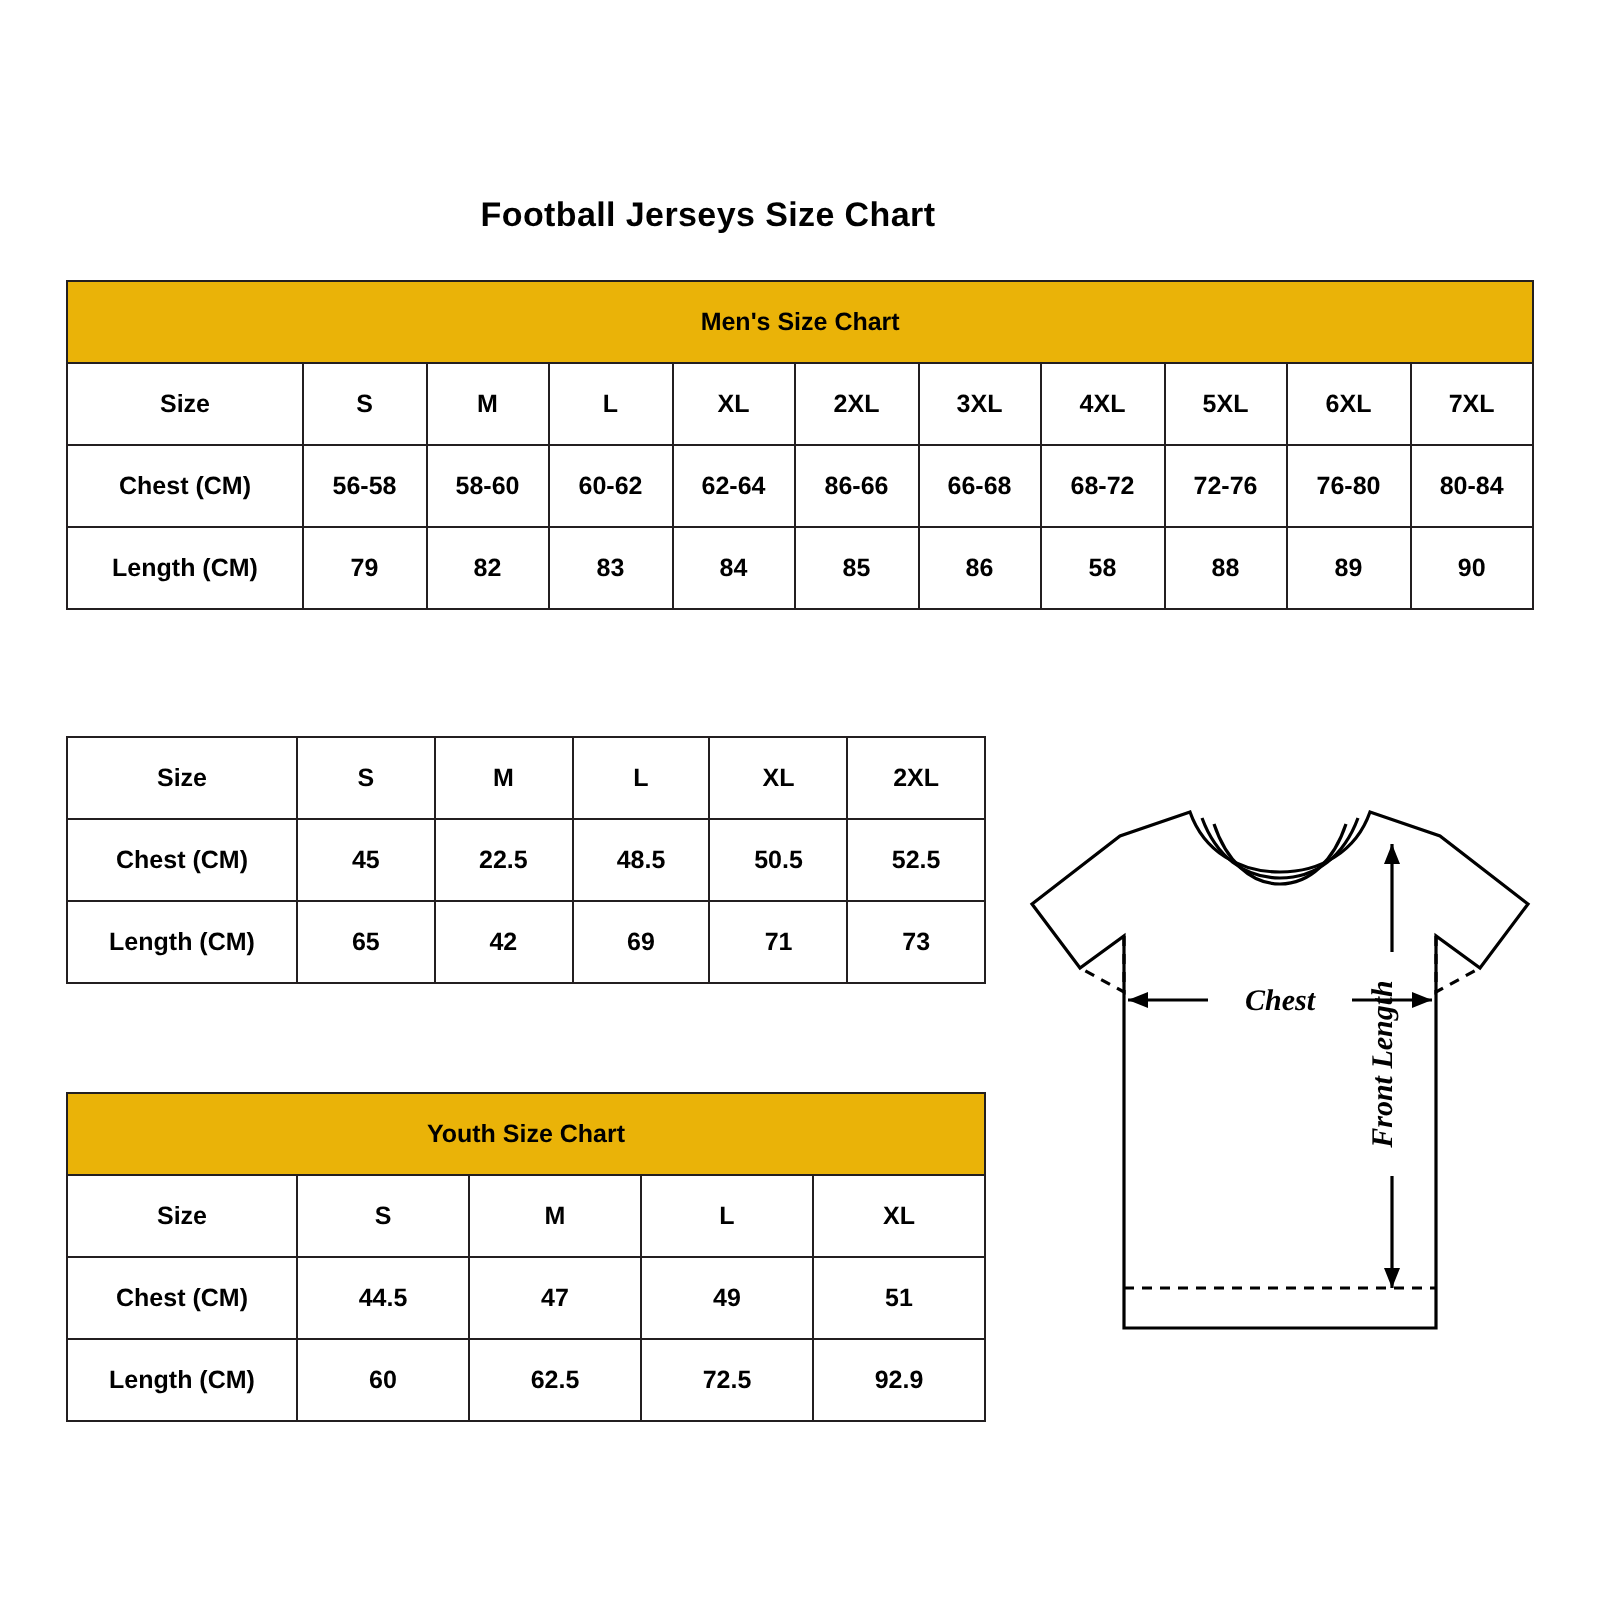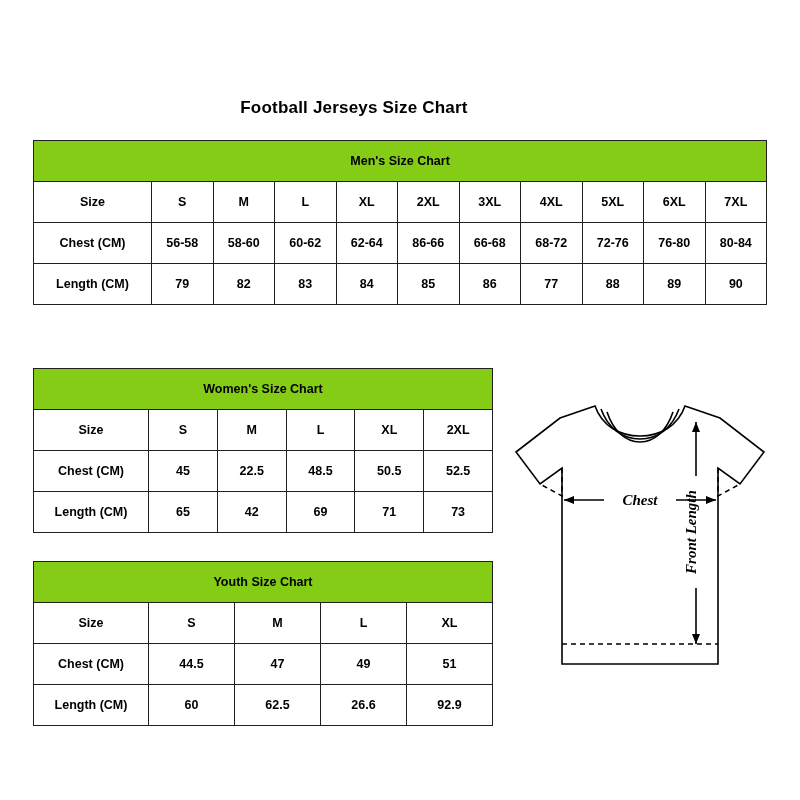--- a/index.html
+++ b/index.html
@@ -36,21 +36,21 @@
     border: 1px solid #231f20;
     text-align: center;
     vertical-align: middle;
     font-size: 12.5px;
     font-weight: bold;
     padding: 0;
     height: 40px;
     color: #000000;
   }
   .table-header-cell {
-    background: #84cc16;
+    background: #eab308;
     font-size: 14px;
     font-weight: bold;
     height: 40px;
     border: 1px solid #231f20;
   }
   .row-label {
     font-size: 12.5px;
     font-weight: bold;
   }
 
@@ -76,21 +76,21 @@
   #womens-table-wrap col.c0 { width: 115px; }
   #womens-table-wrap col.cx { width: 68.8px; }
 
   
   #youth-table-wrap {
     position: absolute;
     left: 33px;
     top: 546px;
     width: 459px;
   }
-  #youth-table-wrap table { width: 459px; margin-top: 15px; }
+  #youth-table-wrap table { width: 459px; }
   #youth-table-wrap col.c0 { width: 115px; }
   #youth-table-wrap col.cx { width: 86px; }
 
   
   #shirt-diagram {
     position: absolute;
     left: 500px;
     top: 392px;
     width: 280px;
     height: 300px;
@@ -156,43 +156,40 @@
         <td>80-84</td>
       </tr>
       <tr>
         <td class="row-label">Length (CM)</td>
         <td>79</td>
         <td>82</td>
         <td>83</td>
         <td>84</td>
         <td>85</td>
         <td>86</td>
-        <td>77</td>
+        <td>58</td>
         <td>88</td>
         <td>89</td>
         <td>90</td>
       </tr>
     </tbody>
   </table>
 </div>
 
 <div id="womens-table-wrap">
   <table class="size-table">
     <colgroup>
       <col class="c0">
         <col class="cx">
         <col class="cx">
         <col class="cx">
         <col class="cx">
         <col class="cx">
     </colgroup>
     <tbody>
-      <tr>
-        <td class="table-header-cell" colspan="6">Women's Size Chart</td>
-      </tr>
       <tr>
         <td class="row-label">Size</td>
         <td>S</td>
         <td>M</td>
         <td>L</td>
         <td>XL</td>
         <td>2XL</td>
       </tr>
       <tr>
         <td class="row-label">Chest (CM)</td>
@@ -238,21 +235,21 @@
         <td class="row-label">Chest (CM)</td>
         <td>44.5</td>
         <td>47</td>
         <td>49</td>
         <td>51</td>
       </tr>
       <tr>
         <td class="row-label">Length (CM)</td>
         <td>60</td>
         <td>62.5</td>
-        <td>26.6</td>
+        <td>72.5</td>
         <td>92.9</td>
       </tr>
     </tbody>
   </table>
 </div>
 
 <div id="shirt-diagram">
   <svg width="280" height="300" viewBox="0 0 280 300" xmlns="http://www.w3.org/2000/svg">
     <g fill="none" stroke="#000000" stroke-width="1.6">
 

